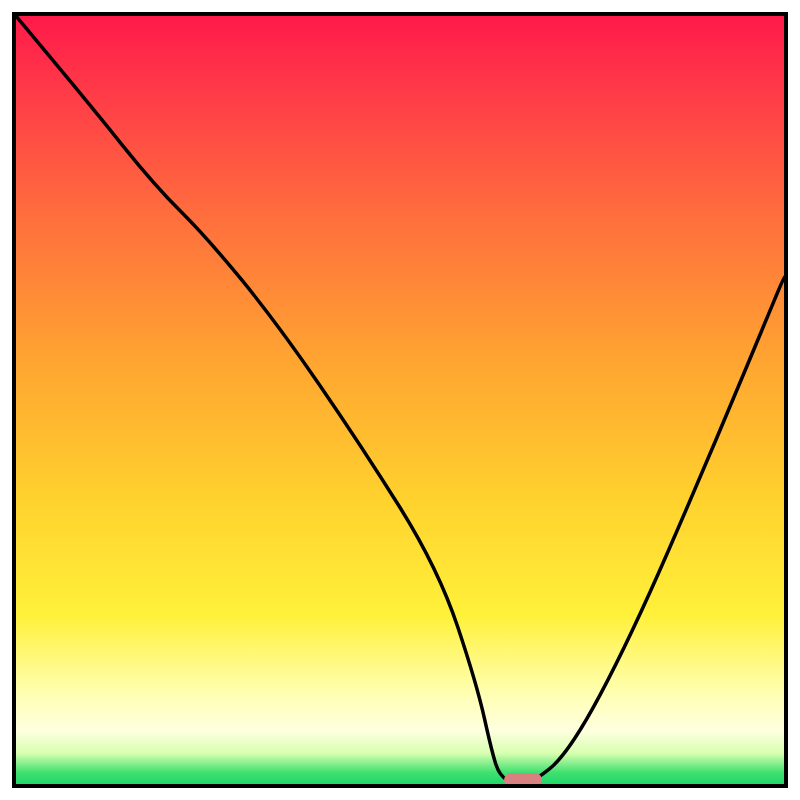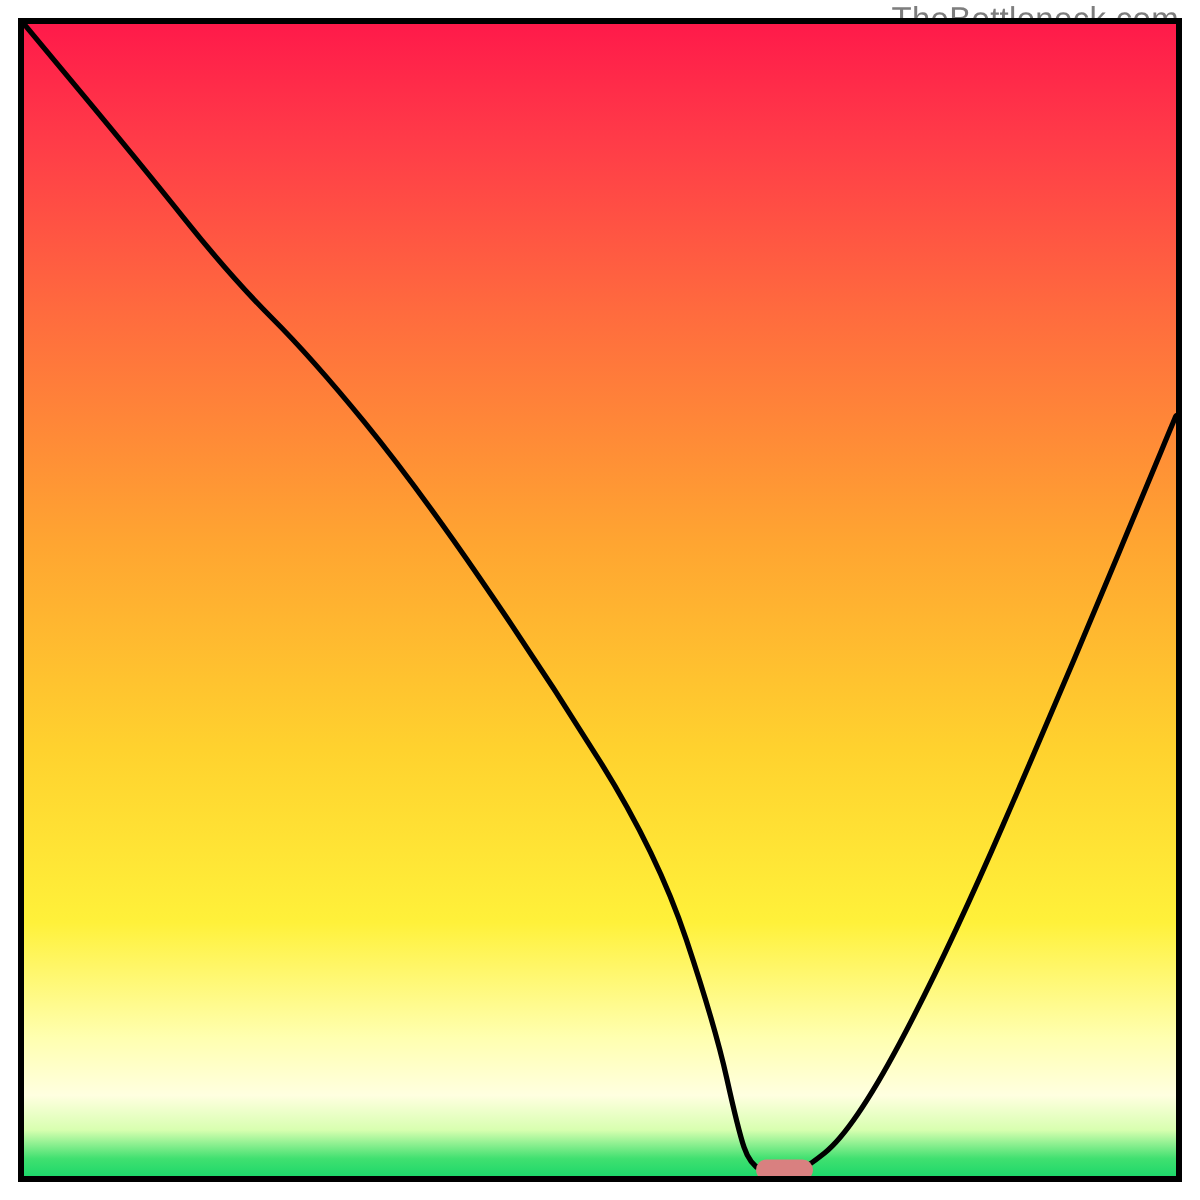--- a/index.html
+++ b/index.html
@@ -65,21 +65,20 @@
     height: 14px;
     border-radius: 7px;
     background: #d98080;
   }
 </style>
 </head>
 <body>
 
 <div class="chart-wrap">
 
-  <div class="watermark">TheBottleneck.com</div>
 
   <div class="plot-area">
     <div class="gradient-bg"></div>
 
     <svg class="curve-svg" viewBox="0 0 768 768" preserveAspectRatio="none">
       <path id="curve-path" fill="none" stroke="#000" stroke-width="3.5" stroke-linejoin="round" stroke-linecap="round" d="M 0 0 Q 0 0 38.400000000000006 46.079999999999984 Q 76.80000000000001 92.15999999999997 107.52000000000001 130.56 Q 138.24 168.96000000000004 165.12 195.84000000000003 Q 192 222.72000000000003 226.56 264.96000000000004 Q 261.12 307.20000000000005 303.36 368.64 Q 345.6 430.08 384 491.52 Q 422.40000000000003 552.96 441.6 610.56 Q 460.79999999999995 668.16 468.47999999999996 702.72 Q 476.15999999999997 737.28 480 748.8 Q 483.84000000000003 760.32 491.52000000000004 764.1600000000001 Q 499.20000000000005 768 506.88000000000005 768 Q 514.5600000000001 768 533.76 752.64 Q 552.96 737.28 583.6800000000001 679.68 Q 614.4000000000001 622.0799999999999 652.8000000000001 533.76 Q 691.2 445.44 729.6 353.28 T 768 261.12"></path>
     </svg>
 
     <div class="marker" id="marker" style="left: 487.68px; top: 757.16px; width: 38.4px; background: rgb(217, 128, 128);"></div>
   </div>

